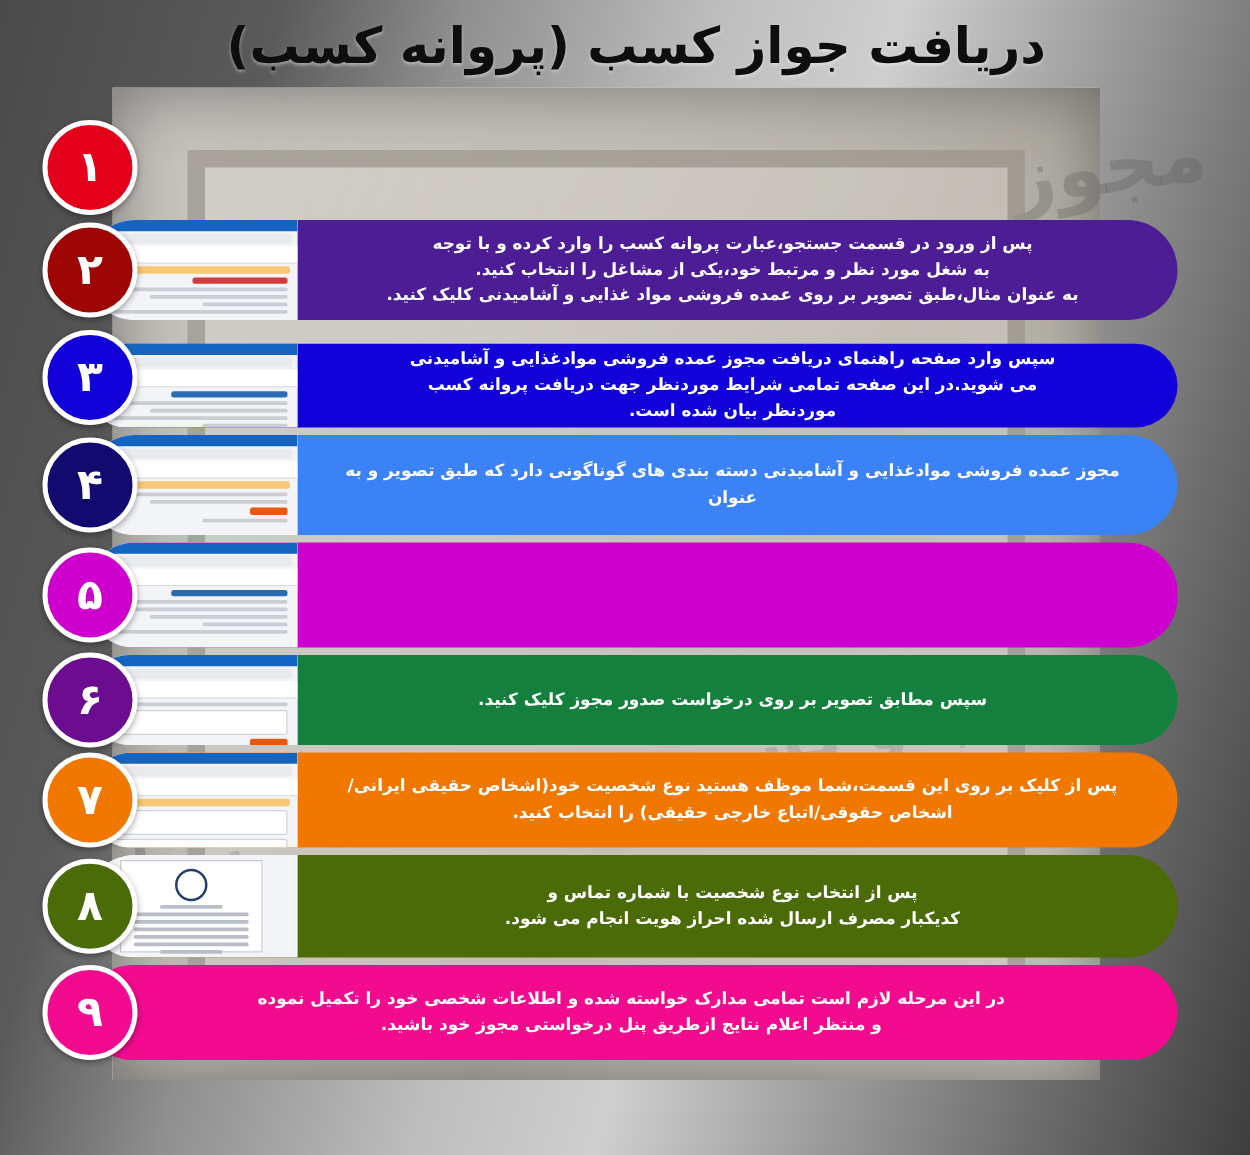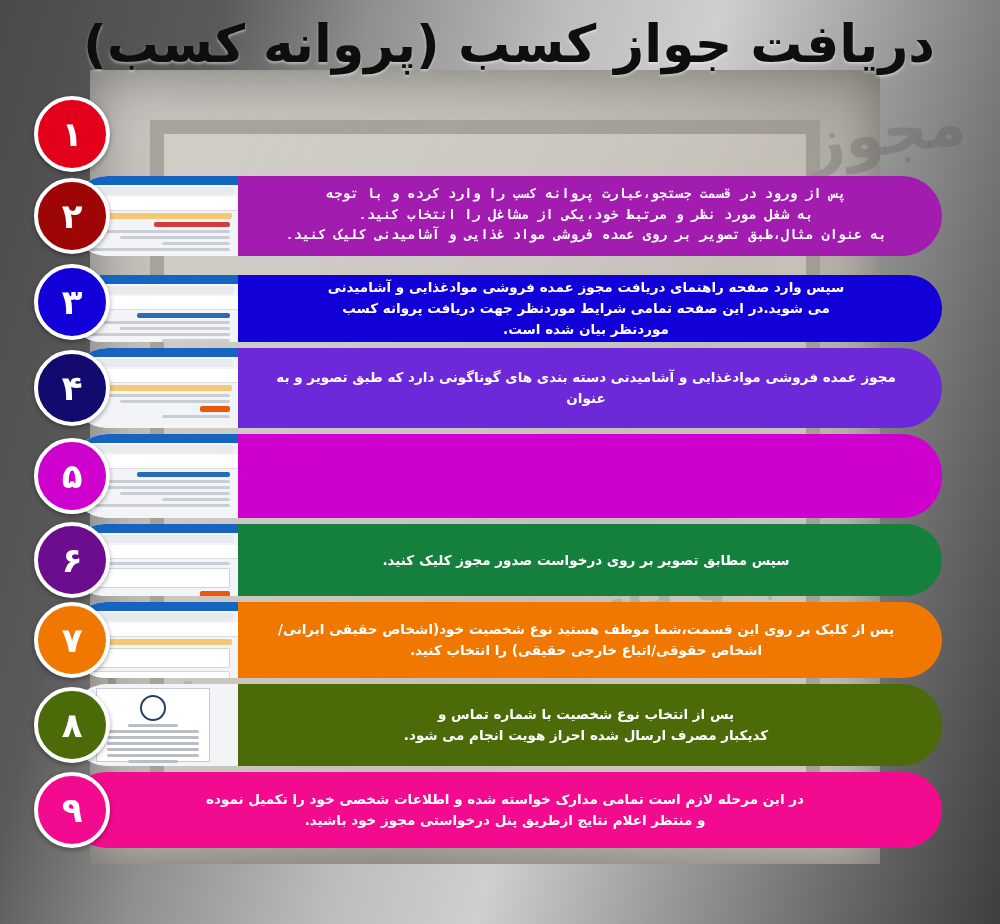--- a/index.html
+++ b/index.html
@@ -36,21 +36,21 @@
     pointer-events:none;
   }
   .wm1{right:34px;top:96px;font-size:62px;transform:rotate(-8deg);}
   .wm2{right:120px;top:548px;font-size:52px;transform:rotate(-8deg);color:rgba(70,70,70,.28);}
   .wm3{left:60px;top:660px;font-size:46px;transform:rotate(-8deg);color:rgba(70,70,70,.26);}
 
   
   #title{
     position:absolute;top:14px;left:18px;right:0;
     text-align:center;
-    font-size:52px;font-weight:bold;color:#0e0e0e;
+    font-size:40px;font-weight:bold;color:#0e0e0e;
     text-shadow:0 2px 3px rgba(255,255,255,.45);
     z-index:5;
   }
 
   
   #steps{position:absolute;top:98px;left:0;right:0;z-index:4;}
   .step{
     position:relative;
     height:var(--h,72px);
     margin-bottom:6px;
@@ -120,21 +120,21 @@
   <div class="wm wm3">پروانه</div>
 </div>
 
 <div id="title">دریافت جواز کسب (پروانه کسب)</div>
 
 <div id="steps">
     <div class="step" style="--h: 72px;">
       <div class="num" style="background: rgb(227, 0, 27);">۱</div>
     </div>
     <div class="step" style="--h: 80px;">
-      <div class="bar" style="background: #a21caf; font-family: Liberation Mono, monospace;">
+      <div class="bar" style="background: #4c1d95;">
         <div class="shot">
           <div class="mini">
             <div class="topbar"></div>
             <div class="urlbar"></div>
             <div class="hdr"></div>
             <div class="band"></div>
             <div class="red"></div>
             <div class="line"></div>
             <div class="line m"></div>
             <div class="line s"></div>
@@ -166,21 +166,21 @@
         </div>
         <div class="text">
           <div>سپس وارد صفحه راهنمای دریافت مجوز عمده فروشی موادغذایی و آشامیدنی</div>
           <div>می شوید.در این صفحه تمامی شرایط موردنظر جهت دریافت پروانه کسب</div>
           <div>موردنظر بیان شده است.</div>
         </div>
       </div>
       <div class="num" style="background: rgb(18, 0, 216);">۳</div>
     </div>
     <div class="step" style="--h: 80px;">
-      <div class="bar" style="background: #6d28d9;">
+      <div class="bar" style="background: #3b82f6;">
         <div class="shot">
           <div class="mini">
             <div class="topbar"></div>
             <div class="urlbar"></div>
             <div class="hdr"></div>
             <div class="band"></div>
             <div class="line"></div>
             <div class="line m"></div>
             <div class="btn"></div>
             <div class="line s"></div>

